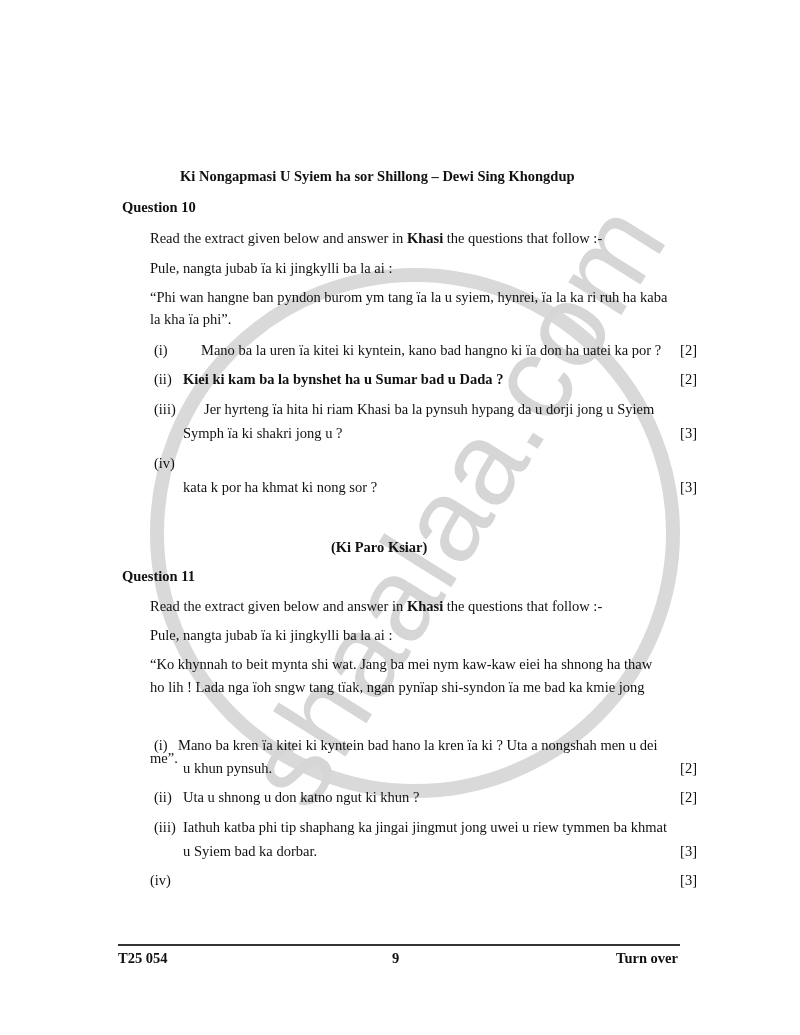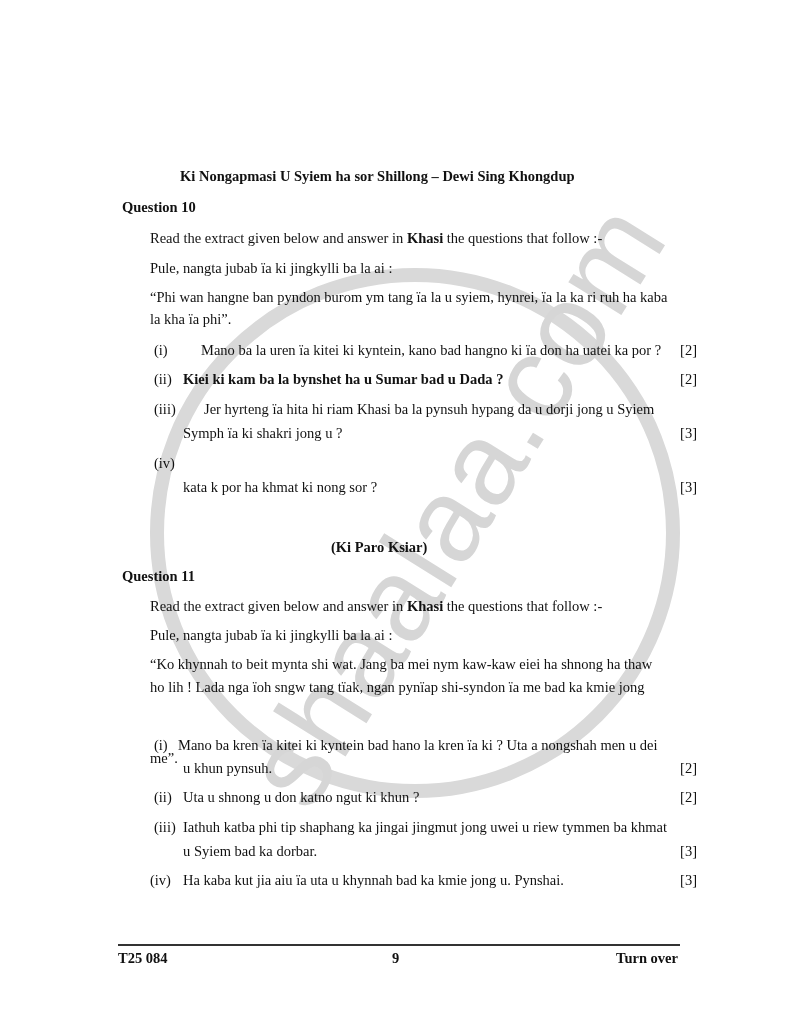--- a/index.html
+++ b/index.html
@@ -78,21 +78,20 @@
     <div class="num" style="left:154px; top:788px;">(ii)</div>
     <div class="line" style="left:183px; top:788px;">Uta u shnong u don katno ngut ki khun ?</div>
     <div class="marks" style="top:788px;">[2]</div>
 
     <div class="num" style="left:154px; top:818px;">(iii)</div>
     <div class="line" style="left:183px; top:818px;">Iathuh katba phi tip shaphang ka jingai jingmut jong uwei u riew tymmen ba khmat</div>
     <div class="line" style="left:183px; top:842px;">u Syiem bad ka dorbar.</div>
     <div class="marks" style="top:842px;">[3]</div>
 
     <div class="num" style="left:150px; top:871px;">(iv)</div>
-    <div class="line" style="left:183px; top:871px;">Ha kaba kut jia aiu ïa uta u khynnah bad ka kmie jong u. Pynshai.</div>
     <div class="marks" style="top:871px;">[3]</div>
 
     <div class="footer-rule"></div>
-    <div class="footer-left">T25 084</div>
+    <div class="footer-left">T25 054</div>
     <div class="footer-center">9</div>
     <div class="footer-right">Turn over</div>
   </div>
 </div>
 
 </body></html>

